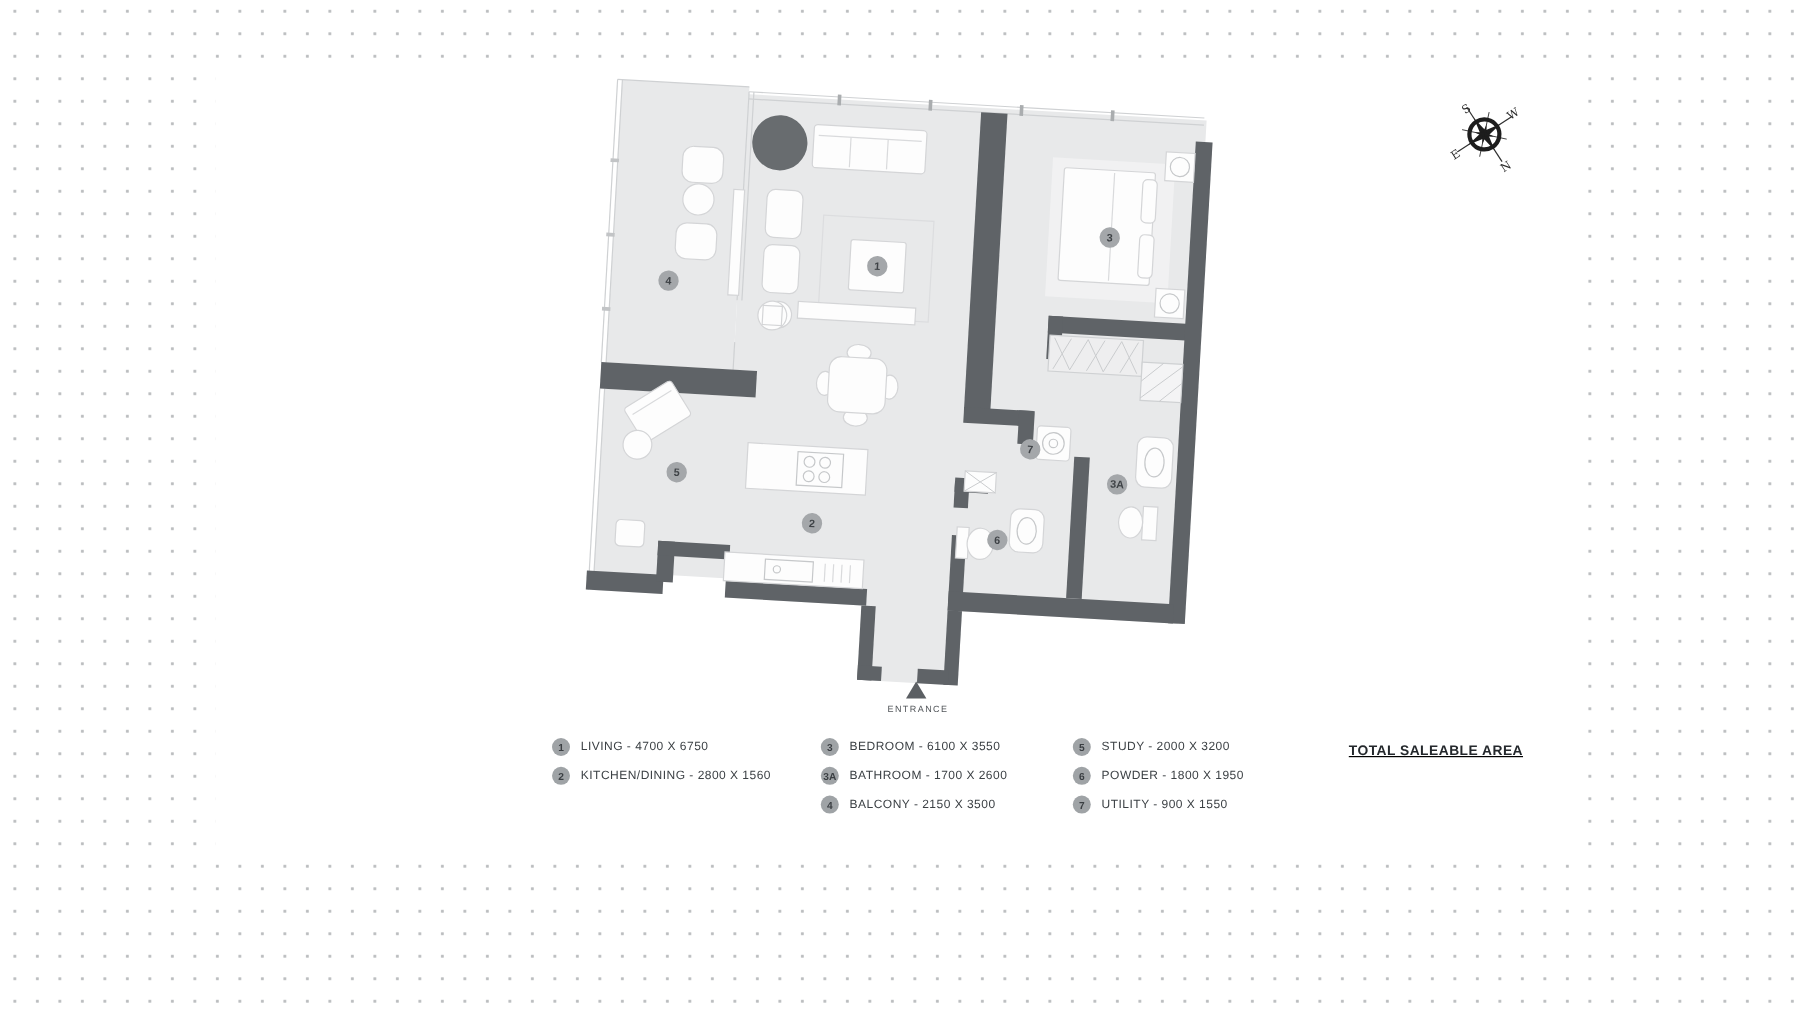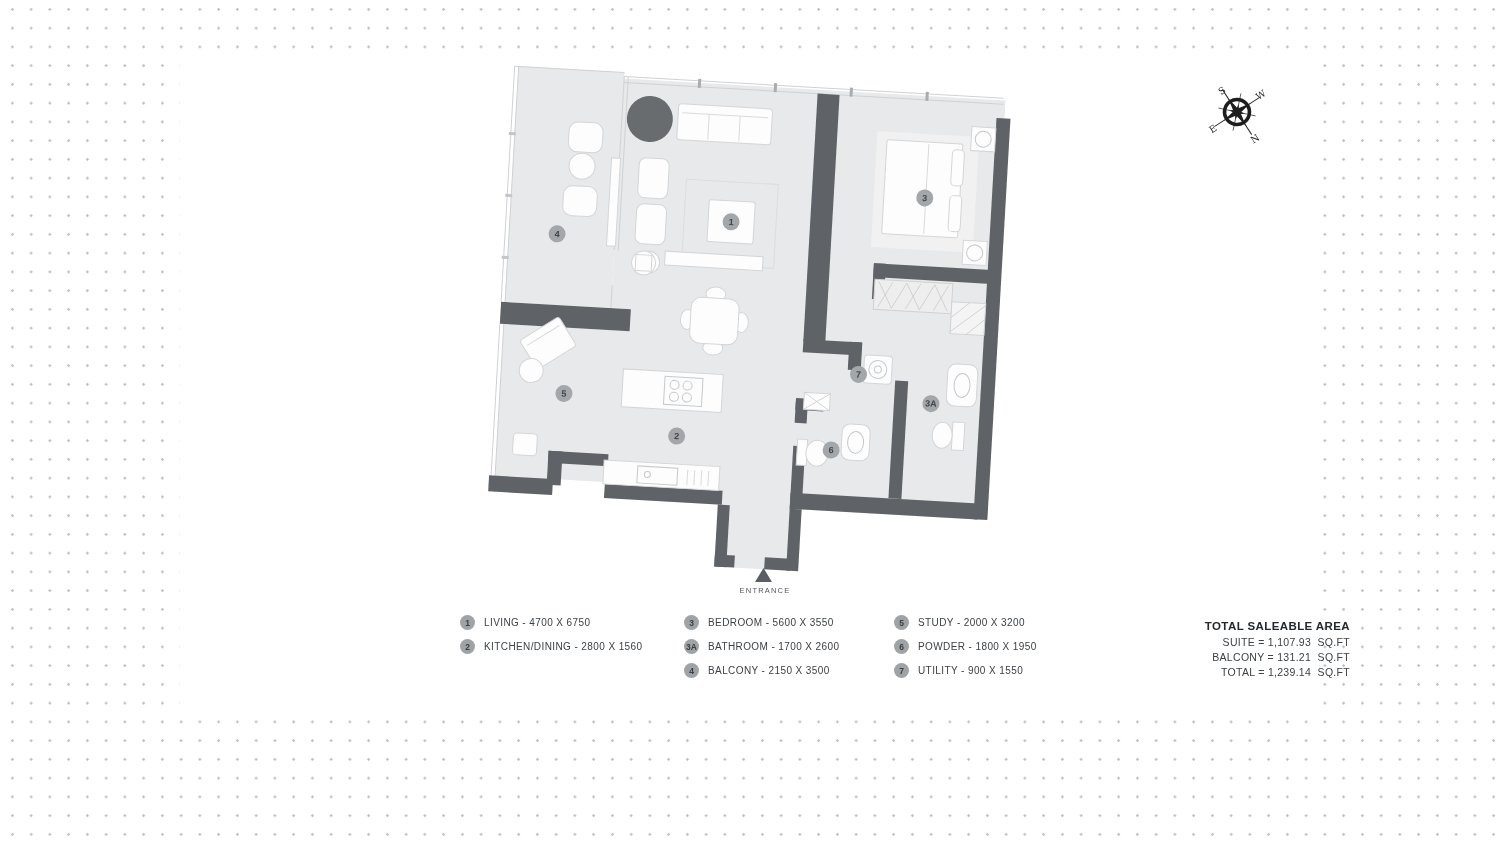--- a/index.html
+++ b/index.html
@@ -25,21 +25,21 @@
     width:15px;height:15px;border-radius:50%;background:#9fa3a6;color:#3a3e42;
     font-size:8.5px;font-weight:bold;display:flex;align-items:center;justify-content:center;
     flex:0 0 15px;letter-spacing:0;
   }
   .legend-label{font-size:10px;color:#3c4145;letter-spacing:0.4px;white-space:nowrap;}
   #legend-col-1{left:460px;top:615px;}
   #legend-col-2{left:684px;top:615px;}
   #legend-col-3{left:894px;top:615px;}
 
   
-  .totals{position:absolute;left:1188px;top:620px;width:162px;text-align:right;}
+  .totals{position:absolute;left:1124px;top:620px;width:162px;text-align:left;text-decoration:underline;}
   .totals-heading{font-size:11.5px;font-weight:bold;color:#24282c;letter-spacing:0.4px;}
   .totals-line{font-size:10.5px;color:#3c4145;letter-spacing:0.3px;line-height:15px;white-space:pre-wrap;}
   .totals-lines{margin-top:3px;}
 
   
   .wall{fill:#5f6367;}
   .floor{fill:#e8e9ea;}
   .furn{fill:#fdfdfd;stroke:#d4d5d7;stroke-width:1;}
   .furn-line{stroke:#d9dadc;stroke-width:1;fill:none;}
   .thinline{stroke:#cfd1d3;stroke-width:1;fill:none;}
@@ -276,21 +276,21 @@
   </div>
   <div class="legend-item">
     <span class="legend-badge">2</span>
     <span class="legend-label">KITCHEN/DINING - 2800 X 1560</span>
   </div>
 </div>
 
 <div class="legend-col" id="legend-col-2">
   <div class="legend-item">
     <span class="legend-badge">3</span>
-    <span class="legend-label">BEDROOM - 5600 X 3550</span>
+    <span class="legend-label">BEDROOM - 6100 X 3550</span>
   </div>
   <div class="legend-item">
     <span class="legend-badge">3A</span>
     <span class="legend-label">BATHROOM - 1700 X 2600</span>
   </div>
   <div class="legend-item">
     <span class="legend-badge">4</span>
     <span class="legend-label">BALCONY - 2150 X 3500</span>
   </div>
 </div>
@@ -305,18 +305,13 @@
     <span class="legend-label">POWDER - 1800 X 1950</span>
   </div>
   <div class="legend-item">
     <span class="legend-badge">7</span>
     <span class="legend-label">UTILITY - 900 X 1550</span>
   </div>
 </div>
 
 <div class="totals">
   <div class="totals-heading">TOTAL SALEABLE AREA</div>
-  <div class="totals-lines">
-    <div class="totals-line">SUITE = 1,107.93  SQ.FT</div>
-    <div class="totals-line">BALCONY = 131.21  SQ.FT</div>
-    <div class="totals-line">TOTAL = 1,239.14  SQ.FT</div>
-  </div>
 </div>
 
 </body></html>

